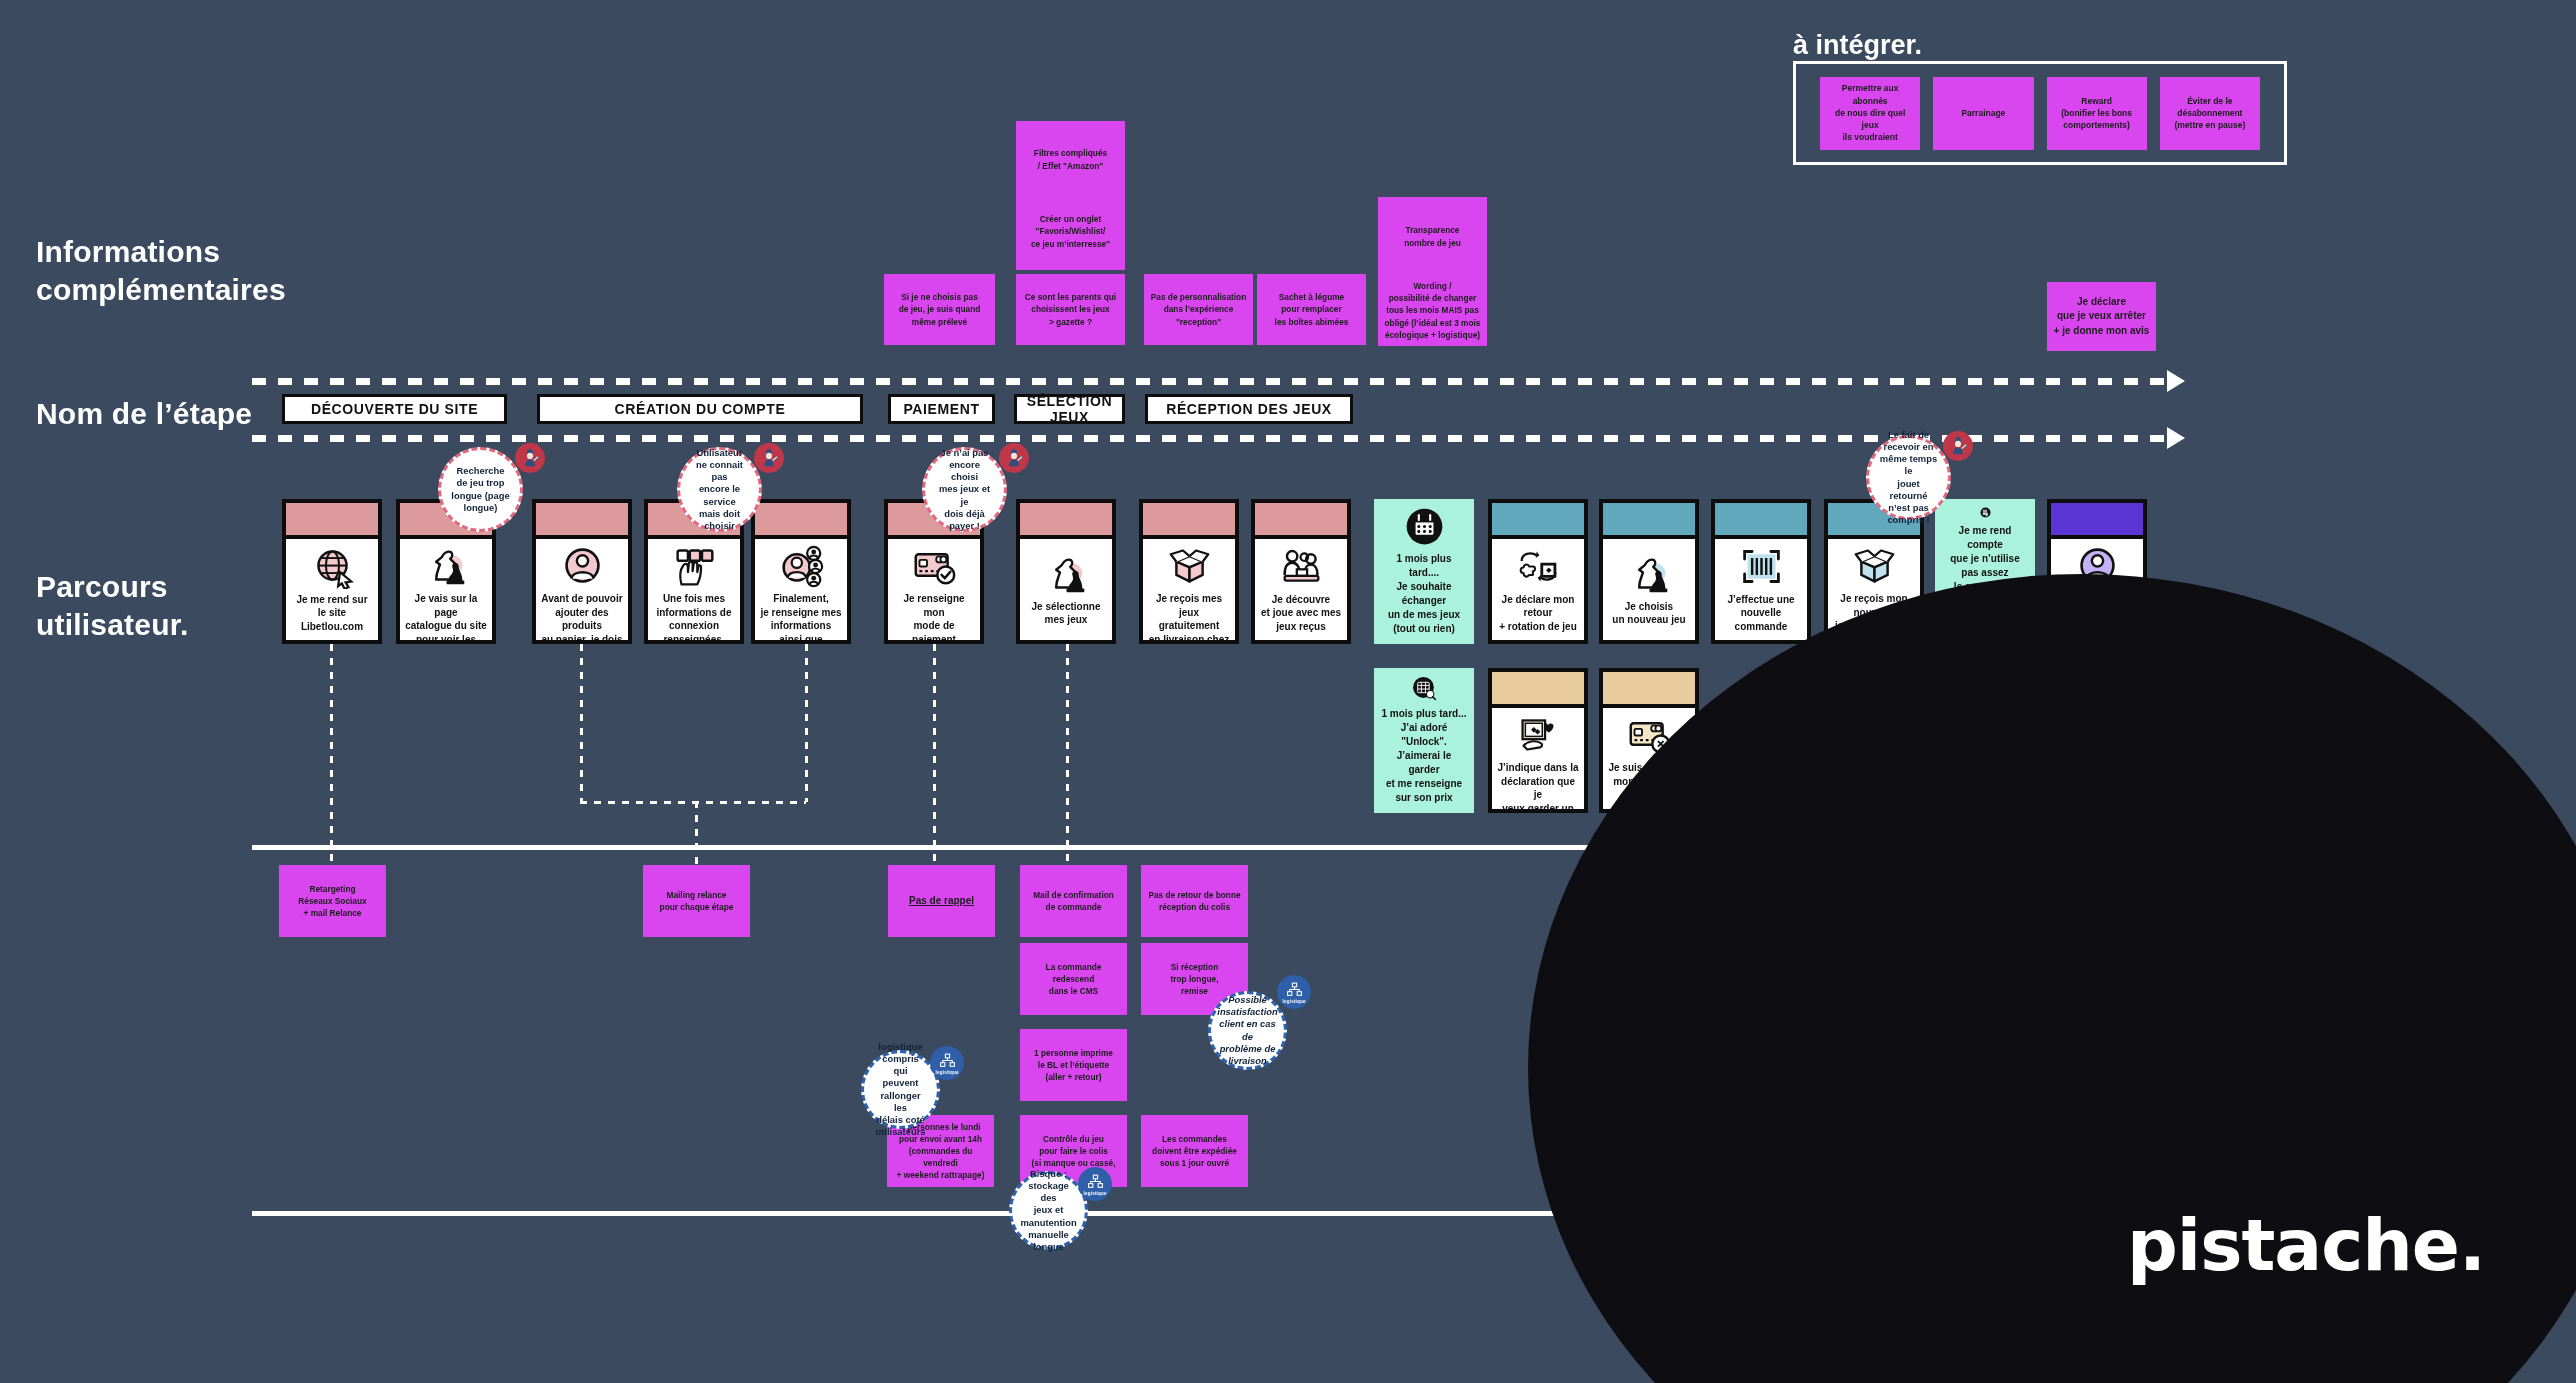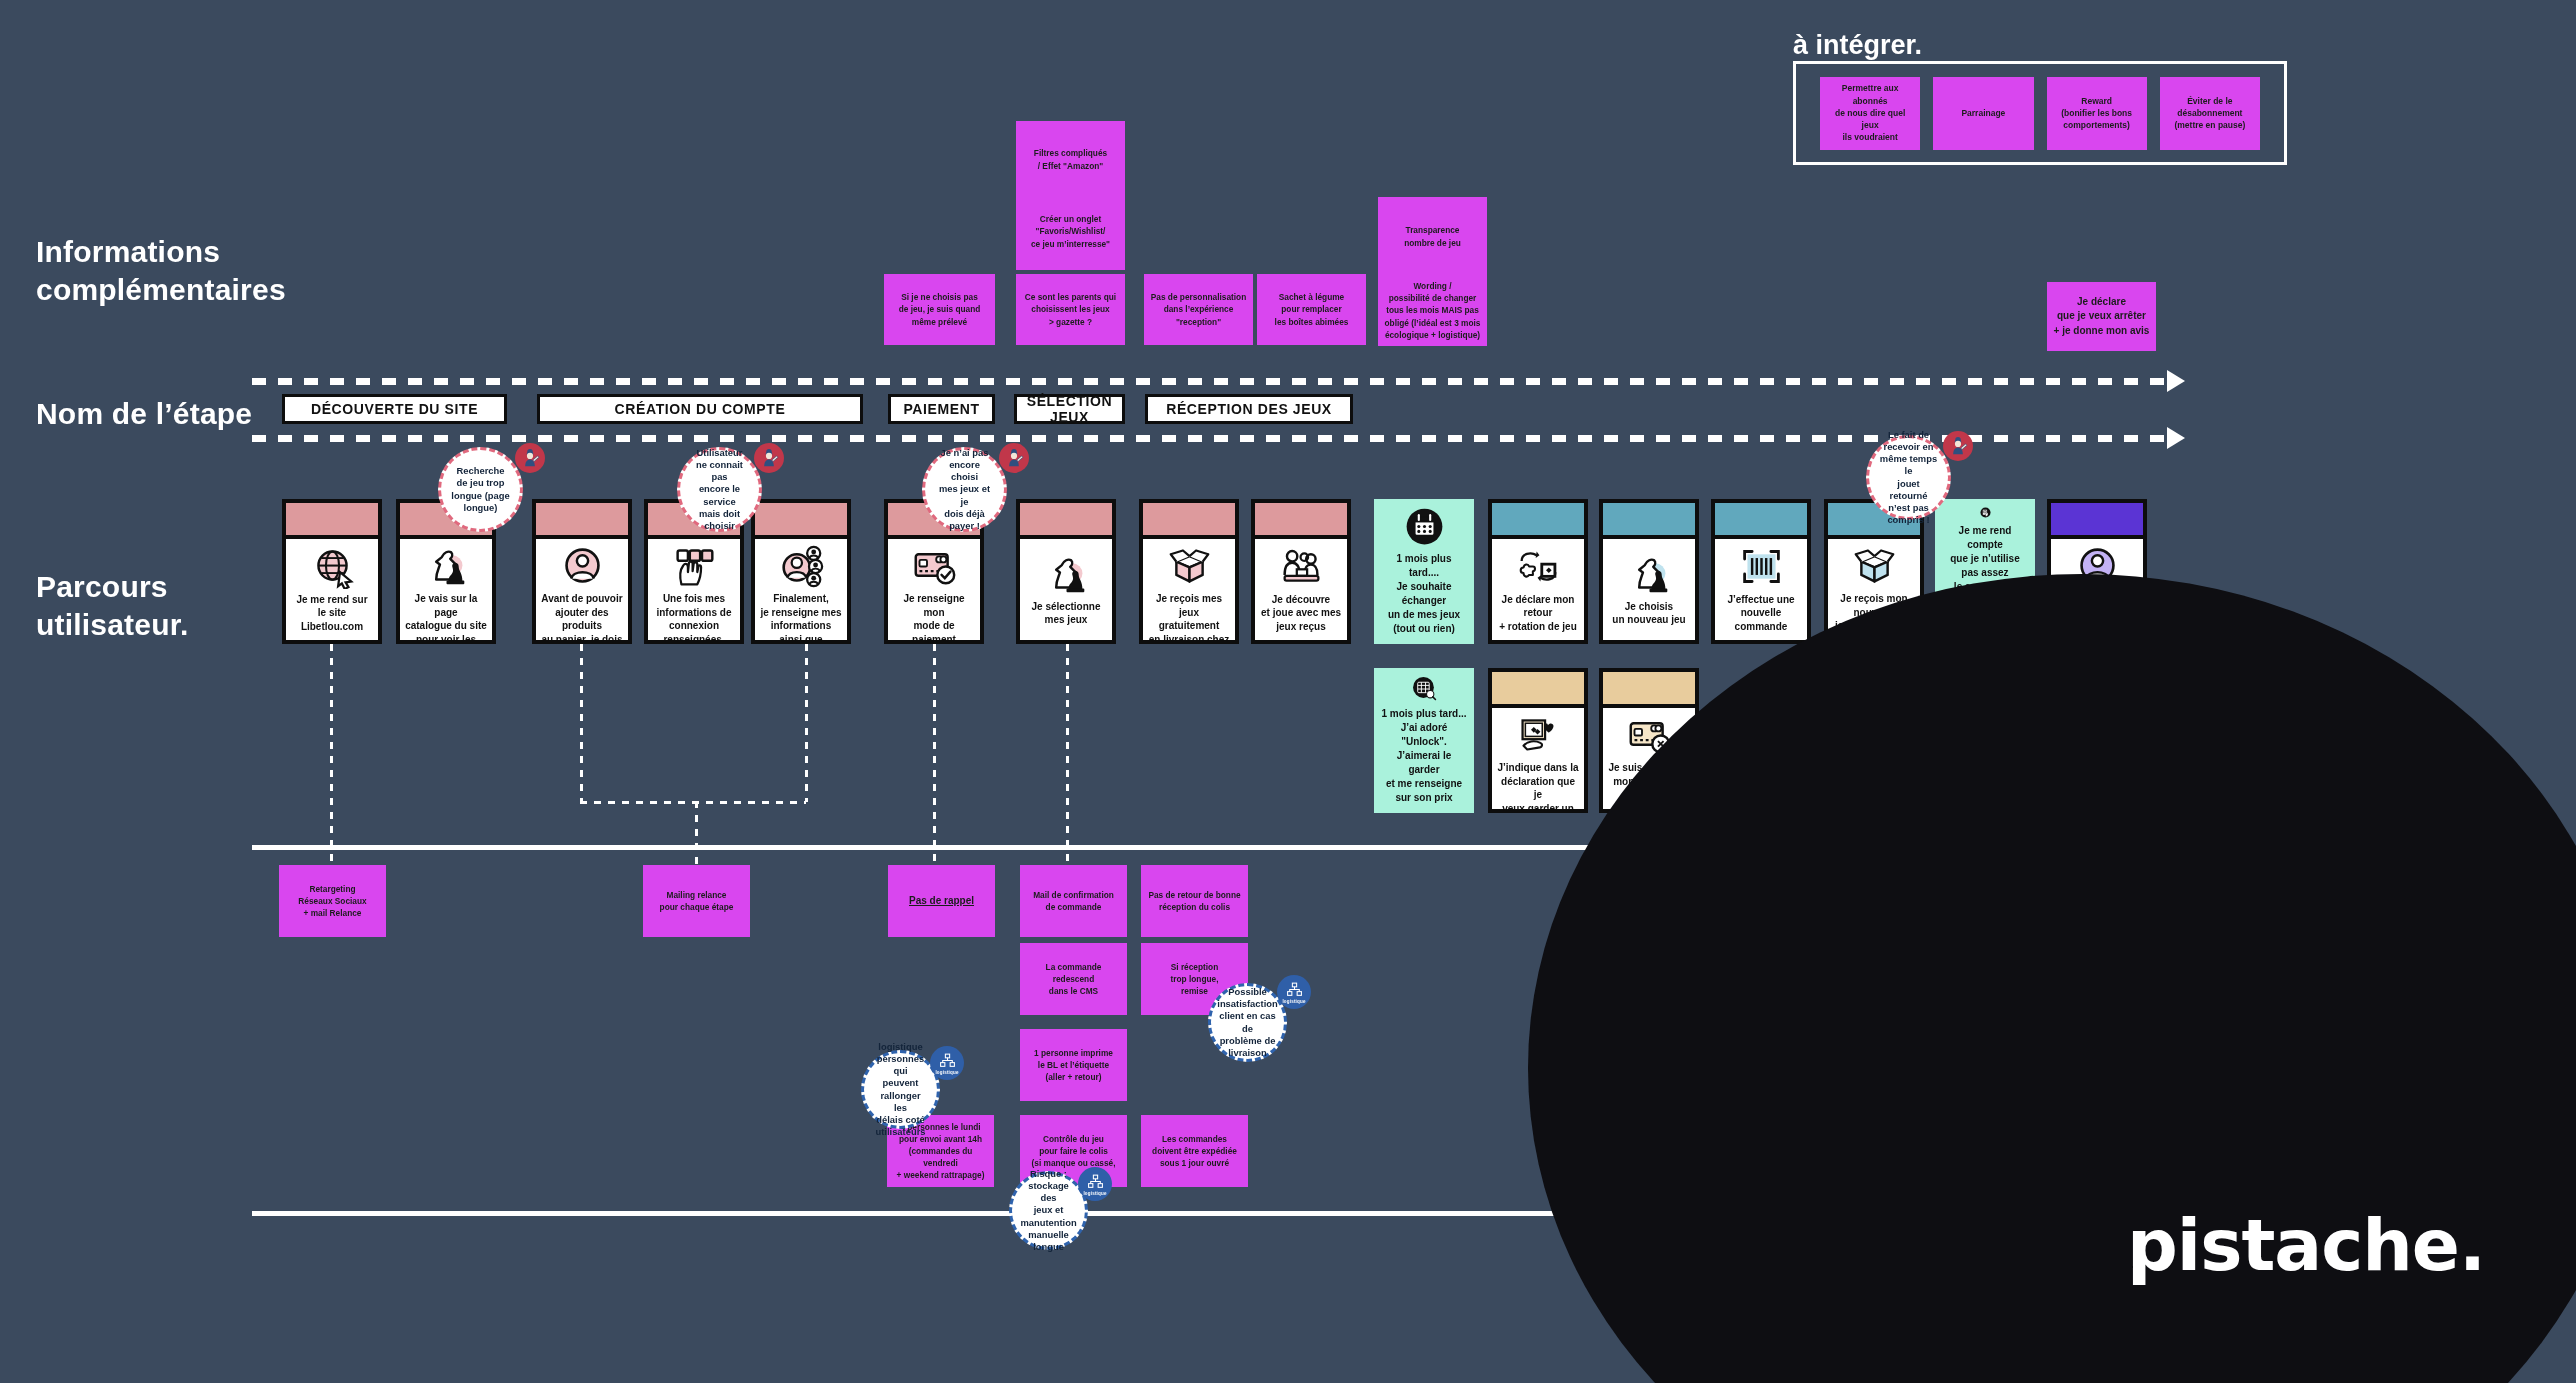--- a/index.html
+++ b/index.html
@@ -735,21 +735,21 @@
         <div>
           <div>Si il manque un jeu</div>
           <div>dans un colis, un mail</div>
           <div>est envoyé</div>
           <div>pour vérification</div>
         </div>
       </div>
     </div>
   <div id="logistic-layer">
       <div class="abs" style="left: 1208px; top: 979px; width: 103px; height: 79px;">
-        <div class="abs bubble blue" style="left: 0px; top: 4px; width: 79px; height: 79px;">
+        <div class="abs bubble blue" style="left: 0px; top: 12px; width: 79px; height: 79px; font-style: italic;">
           <div>
             <div>Possible</div>
             <div>insatisfaction</div>
             <div>client en cas de</div>
             <div>problème de</div>
             <div>livraison</div>
           </div>
         </div>
         <div class="abs badge blue" style="right: 0px; top: -4px; width: 34px; height: 34px; flex-direction: column; gap: 1px;">
           <svg viewBox="0 0 32 32" width="17" height="17" style="display:block">
@@ -760,21 +760,21 @@
        <path d="M16 11 v5 M7 20 v-4 h18 v4"></path>
             </g>
           </svg>
      <span style="font-size:4.5px;color:#fff;font-weight:700;letter-spacing:0.2px;">logistique</span>
         </div>
       </div>
       <div class="abs" style="left: 861px; top: 1050px; width: 103px; height: 79px;">
         <div class="abs bubble blue" style="left: 0px; top: 0px; width: 79px; height: 79px;">
           <div>
             <div>logistique</div>
-            <div>personnes qui</div>
+            <div>compris qui</div>
             <div>peuvent</div>
             <div>rallonger les</div>
             <div>délais coté</div>
             <div>utilisateurs</div>
           </div>
         </div>
         <div class="abs badge blue" style="right: 0px; top: -4px; width: 34px; height: 34px; flex-direction: column; gap: 1px;">
           <svg viewBox="0 0 32 32" width="17" height="17" style="display:block">
      <g fill="none" stroke="#fff" stroke-width="2">
        <rect x="12" y="4" width="8" height="7"></rect>

